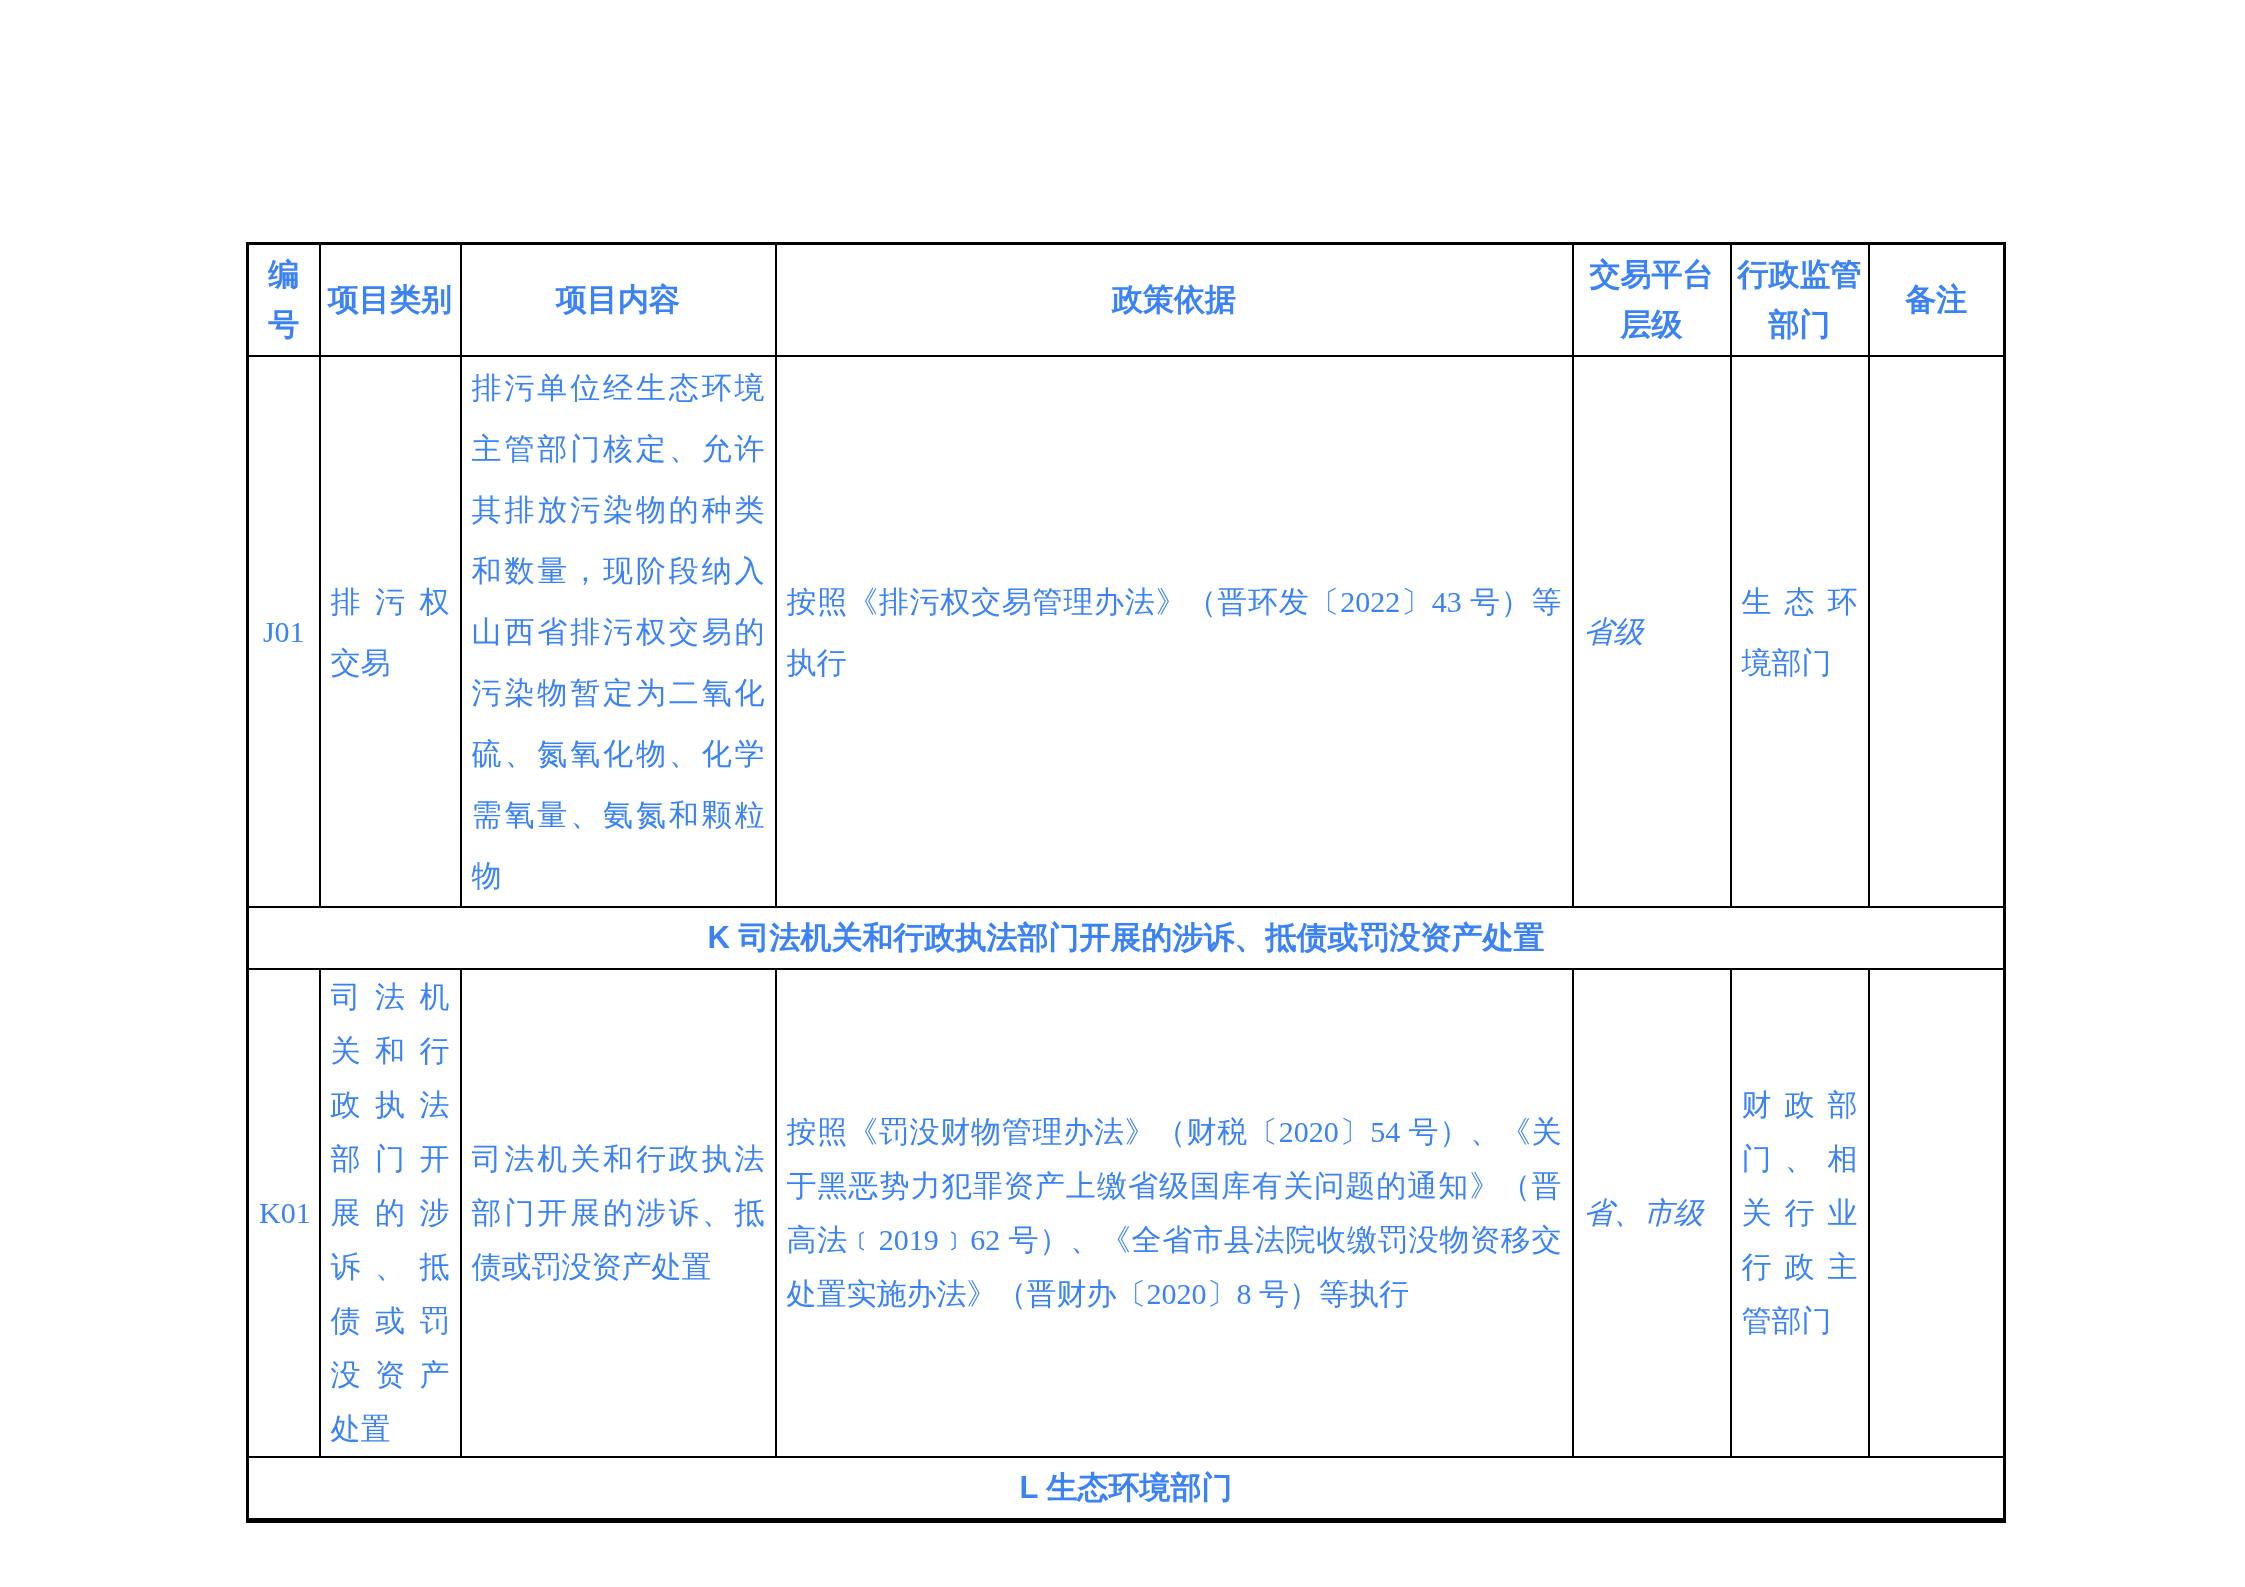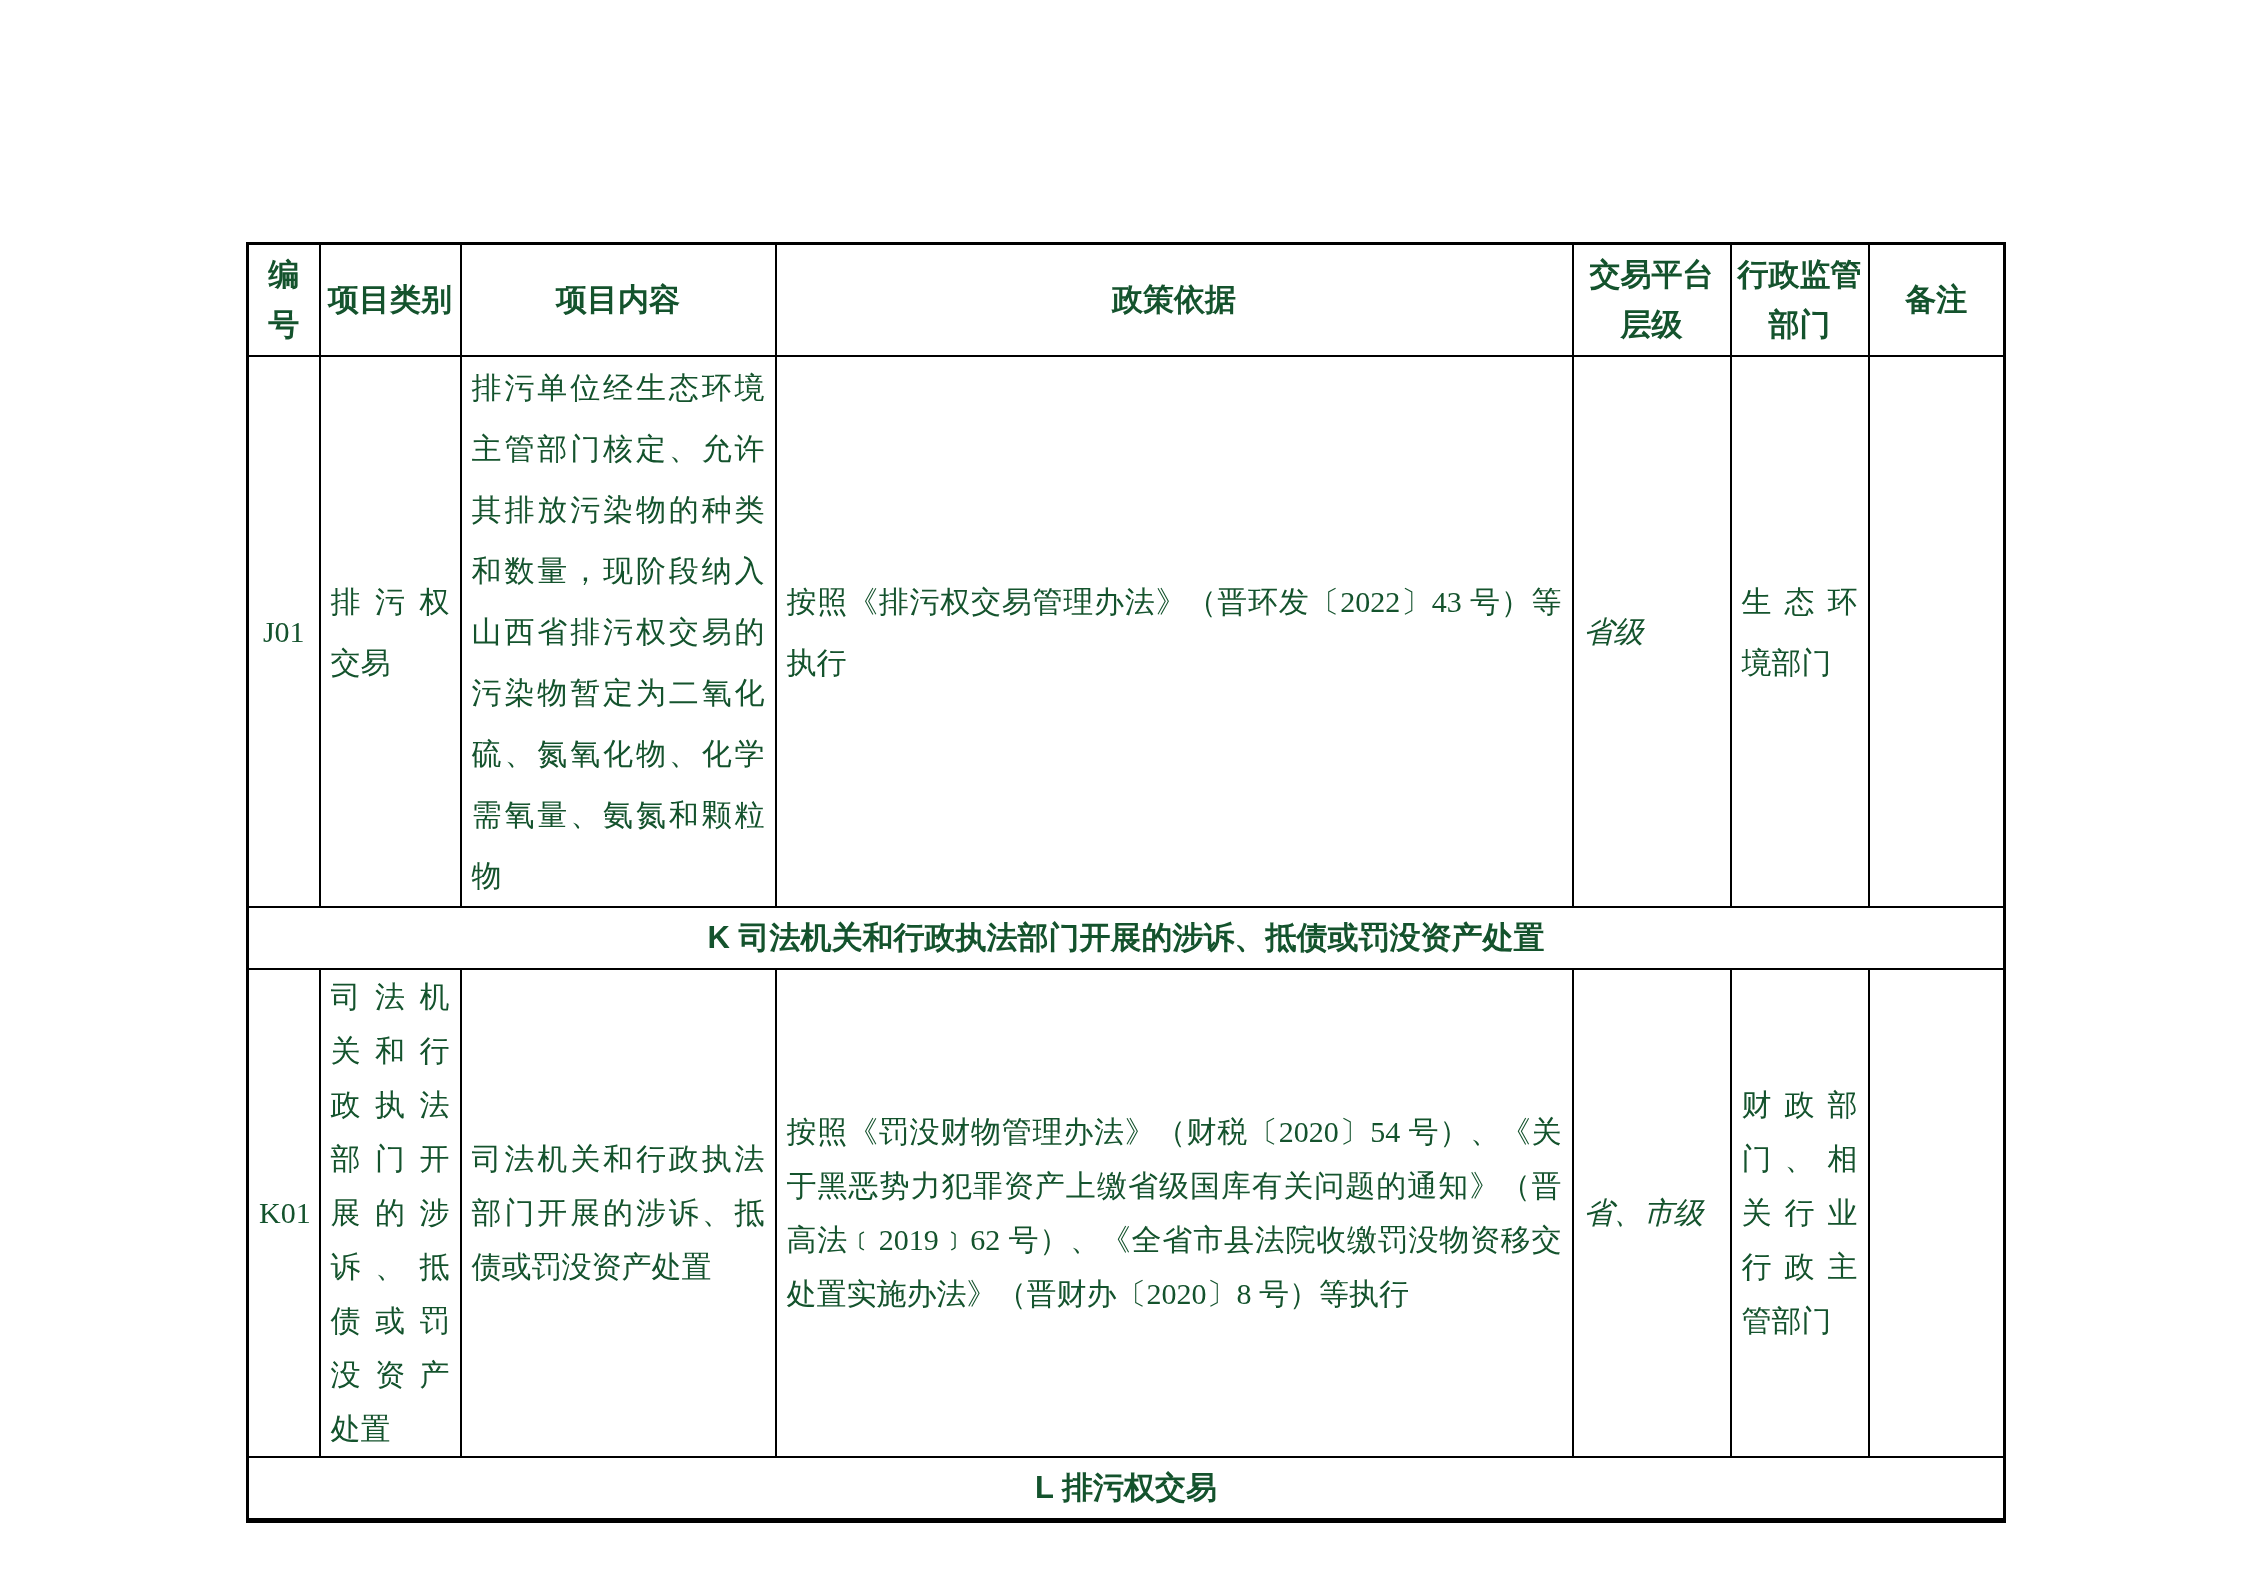--- a/index.html
+++ b/index.html
@@ -5,21 +5,21 @@
   html, body {
     margin: 0;
     padding: 0;
     background: #ffffff;
   }
   .page {
     position: relative;
     width: 2245px;
     height: 1587px;
     background: #ffffff;
-    color: #14532d;
+    color: #3b82f6;
     font-family: "Liberation Serif", "DejaVu Serif", serif;
     overflow: hidden;
   }
   table.doc-table {
     position: absolute;
     left: 246px;
     top: 242px;
     width: 1757px;
     border-collapse: collapse;
     table-layout: fixed;
@@ -113,17 +113,17 @@
       <tr class="row-k01">
         <td class="cell-code">K01</td>
         <td class="cell-justify">司法机关和行政执法部门开展的涉诉、抵债或罚没资产处置</td>
         <td class="cell-justify">司法机关和行政执法部门开展的涉诉、抵债或罚没资产处置</td>
         <td class="cell-justify">按照《罚没财物管理办法》（财税〔2020〕54 号）、《关于黑恶势力犯罪资产上缴省级国库有关问题的通知》（晋高法﹝2019﹞62 号）、《全省市县法院收缴罚没物资移交处置实施办法》（晋财办〔2020〕8 号）等执行</td>
         <td class="cell-center">省、市级</td>
         <td class="cell-justify">财政部门、相关行业行政主管部门</td>
         <td class="cell-center"></td>
       </tr>
       <tr class="section-row">
-        <td colspan="7">L 排污权交易</td>
+        <td colspan="7">L 生态环境部门</td>
       </tr>
     </tbody>
   </table>
 </div>
 
 </body></html>

